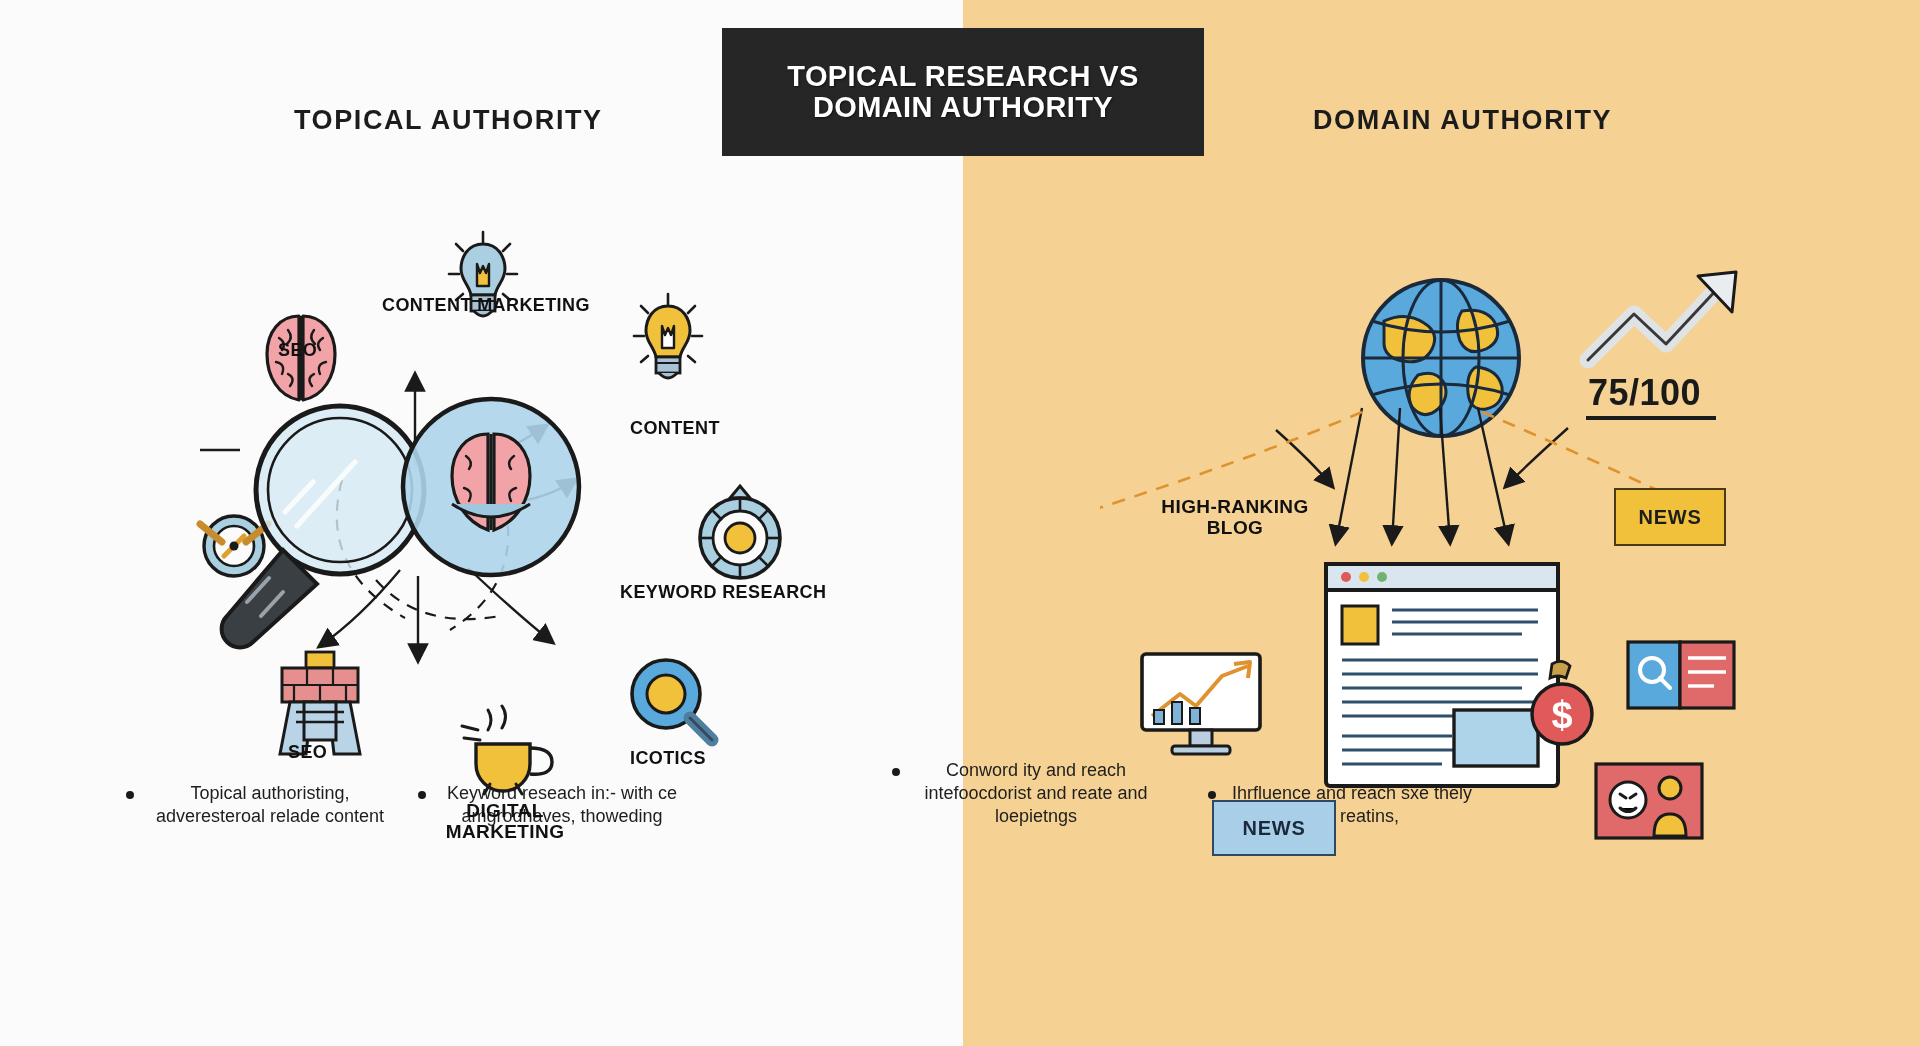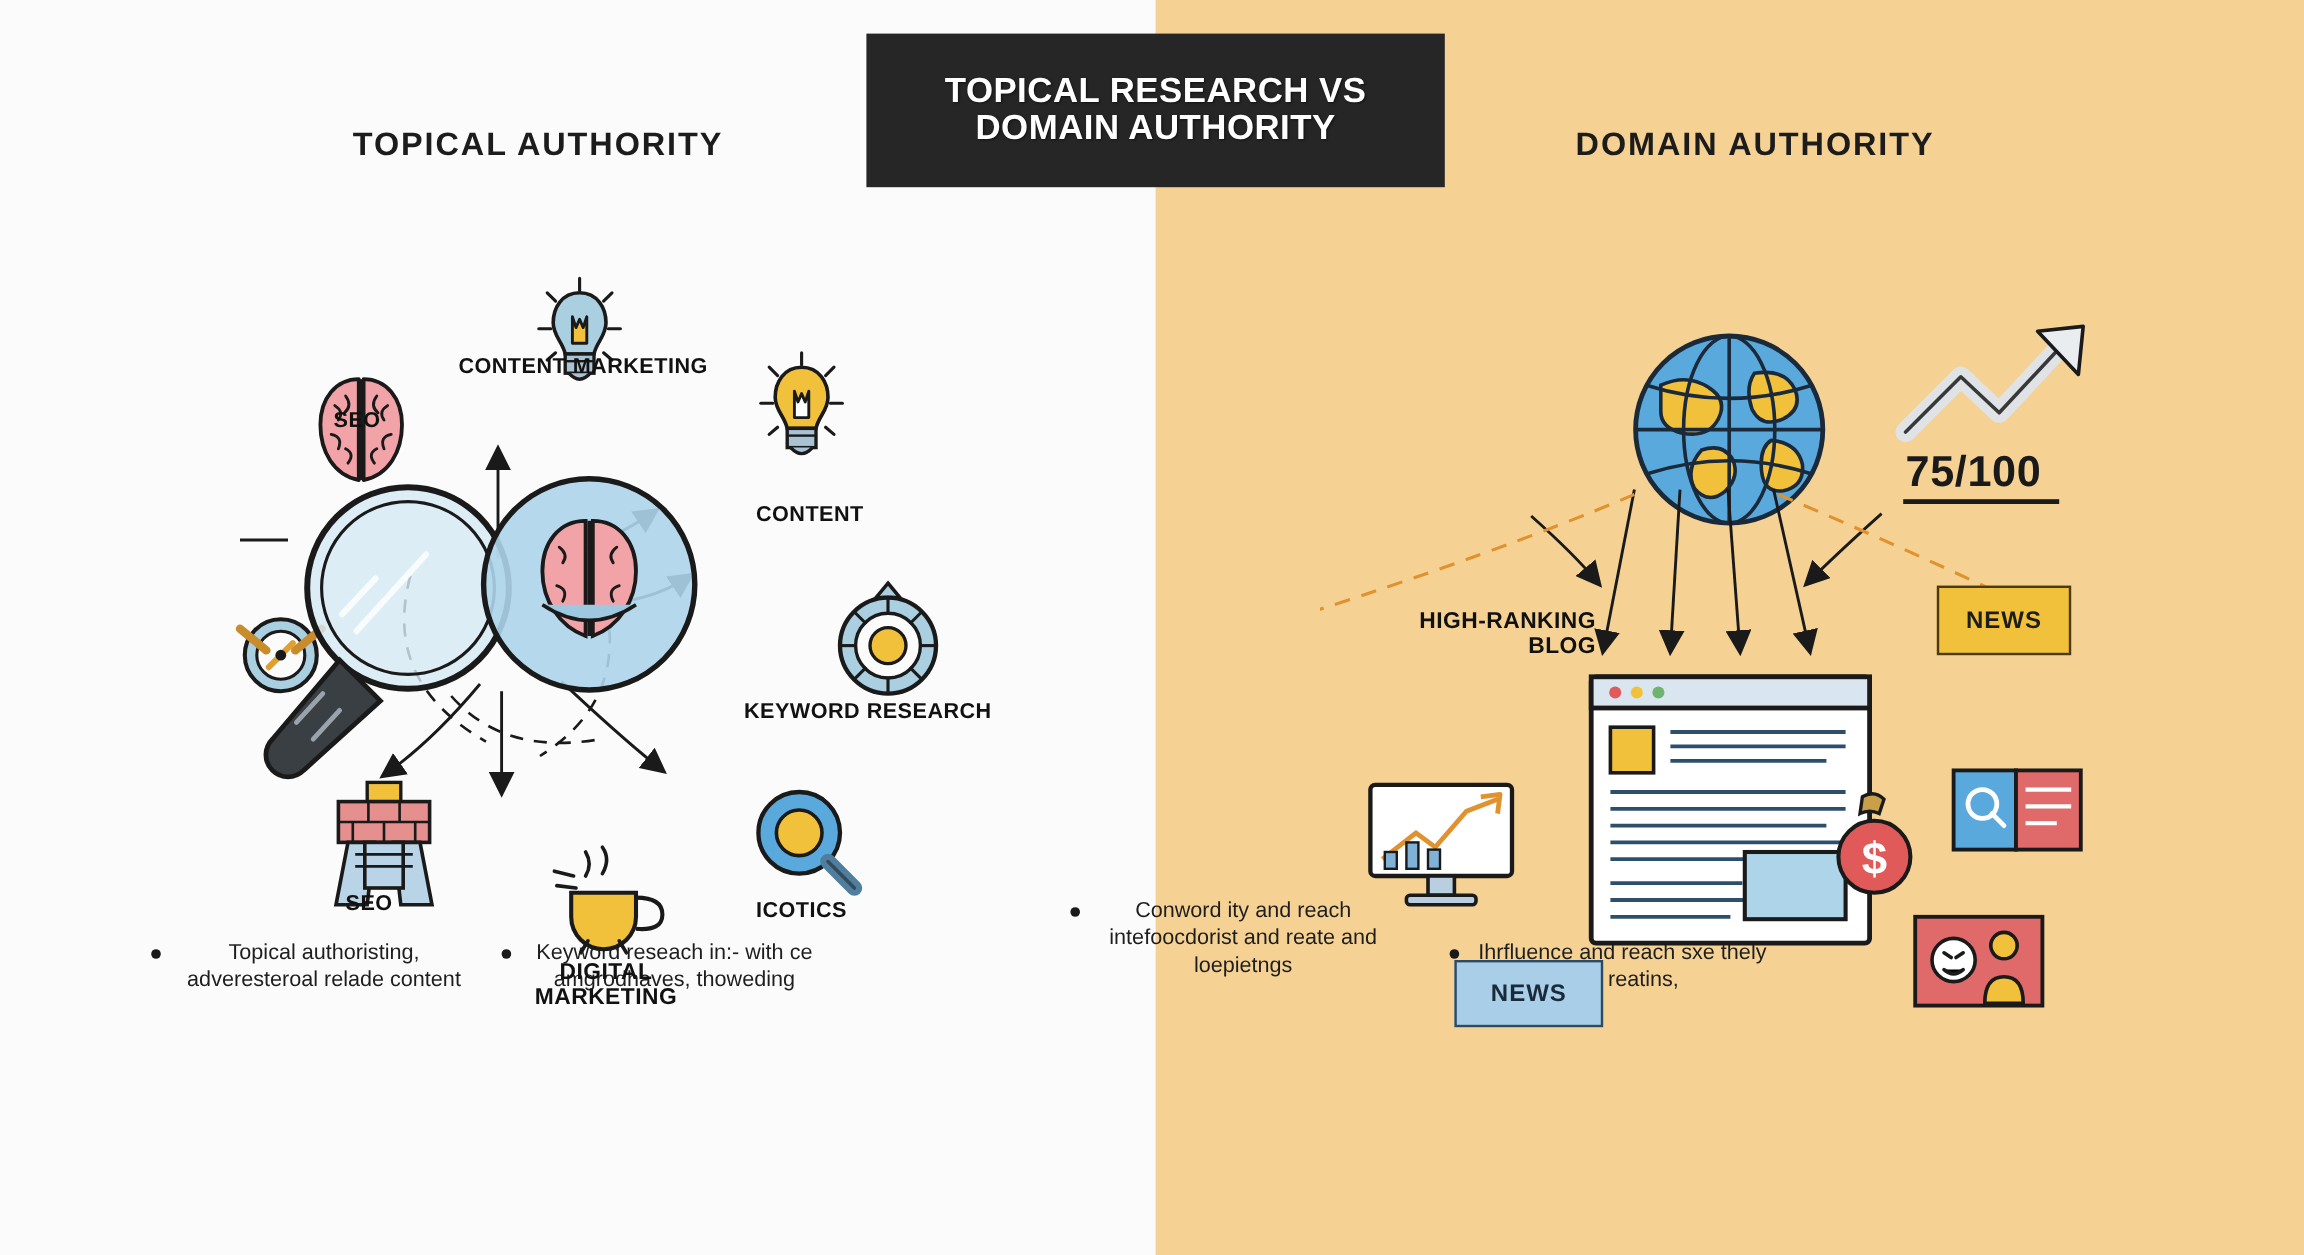--- a/index.html
+++ b/index.html
@@ -50,21 +50,21 @@
   .bcol { position:absolute; width:270px; }
   .bitem { display:flex; gap:10px; align-items:flex-start; }
   .bdot {
     width:8px; height:8px; border-radius:50%; background:#1a1a1a;
     flex:0 0 8px; margin-top:9px;
   }
   .btxt { font-size:18px; line-height:1.28; color:#1e1e1e; text-align:center; }
 
   #bl1 { left:126px; bottom:218px;margin-top:44px; }
   #bl2 { left:418px; bottom:218px; }
-  #br1 { left:892px; bottom:230px; }
+  #br1 { left:892px; bottom:218px; }
   #br2 { left:1208px; bottom:218px; }
 
   .bwrap { position:absolute; bottom:0; left:0; right:0; height:260px; }
 
   
   .chip {
     position:absolute; font-size:20px; font-weight:bold; color:#15314f;
     display:flex; align-items:center; justify-content:center;
     letter-spacing:.8px; z-index:26;
     border:2px solid #2b3a4a;
@@ -336,21 +336,21 @@
       <path d="M378,8 L408,142"></path>
       <path d="M176,30 Q212,62 232,86"></path>
       <path d="M468,28 Q430,62 406,86"></path>
     </g>
     <g fill="none" stroke="#e0922e" stroke-width="2.6" stroke-dasharray="13 10" marker-end="url(#ah3)">
       <path d="M262,12 Q150,60 -32,118"></path>
       <path d="M382,12 Q500,62 620,120"></path>
     </g>
   </svg>
 
-  <div class="nlabel two" style="left:1140px; top:496px; width:190px; font-size:19px; text-align:right;margin-top:11px;">HIGH-RANKING BLOG</div>
+  <div class="nlabel two" style="left:1140px; top:496px; width:190px; font-size:19px; text-align:center;">HIGH-RANKING BLOG</div>
 
   <div class="icon" style="left:1322px; top:560px;">
     <svg width="240" height="230" viewBox="0 0 240 230">
       <rect x="4" y="4" width="232" height="222" rx="4" fill="#ffffff" stroke="#1a1a1a" stroke-width="4"></rect>
       <rect x="4" y="4" width="232" height="26" fill="#d9e5ef" stroke="#1a1a1a" stroke-width="4"></rect>
       <circle cx="24" cy="17" r="5" fill="#e05a5a"></circle>
       <circle cx="42" cy="17" r="5" fill="#f2c13c"></circle>
       <circle cx="60" cy="17" r="5" fill="#6fb36f"></circle>
       <rect x="20" y="46" width="36" height="38" fill="#f2c13c" stroke="#1a1a1a" stroke-width="3"></rect>
       <g stroke="#2d4f6b" stroke-width="3.2">

